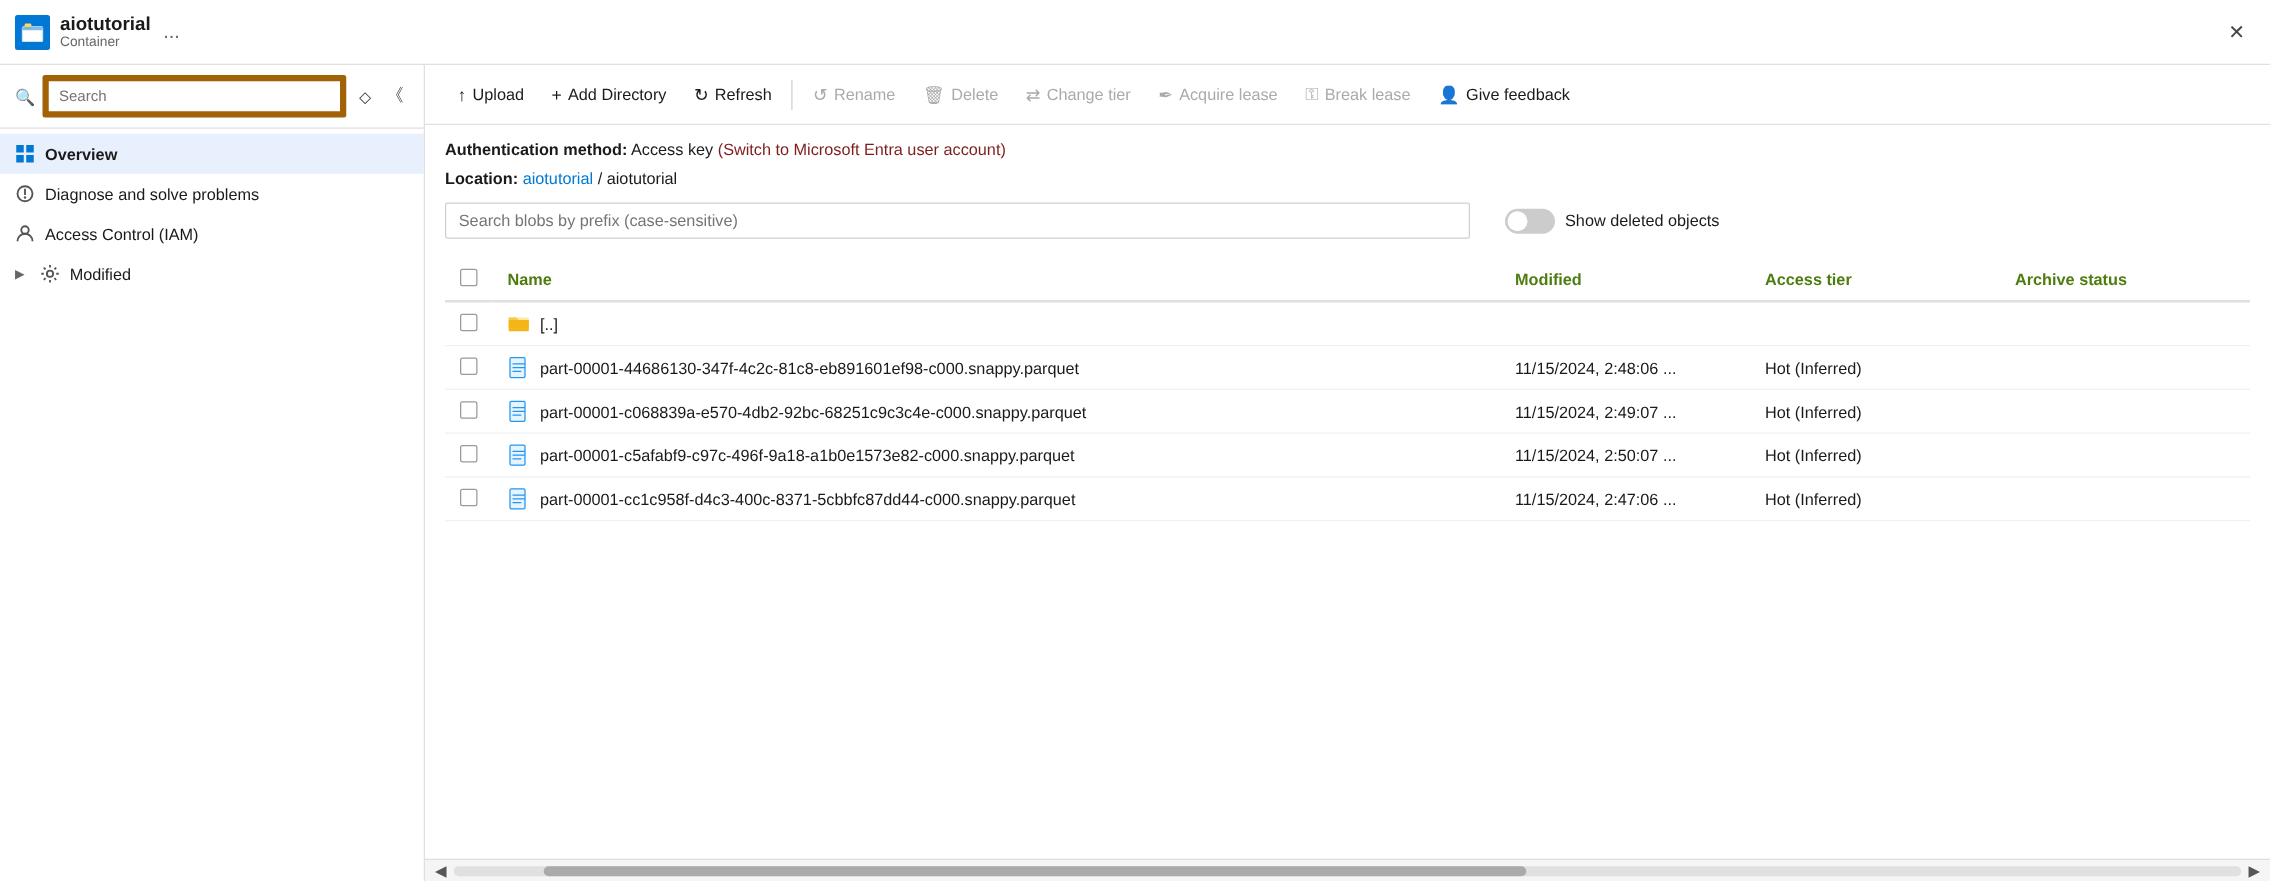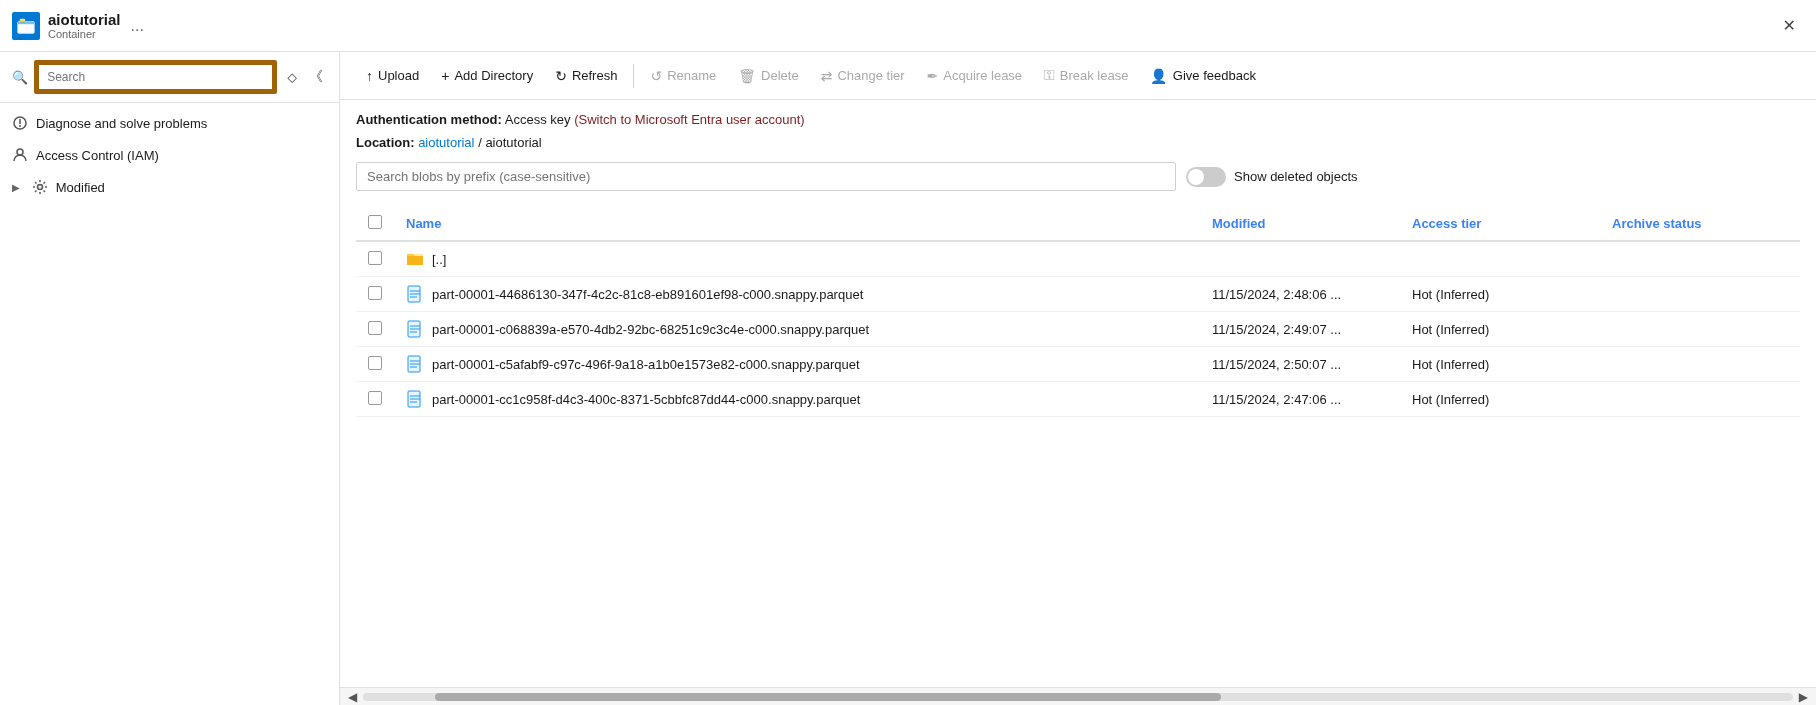--- a/index.html
+++ b/index.html
@@ -61,40 +61,40 @@
     
     .content { flex: 1; padding: 12px 16px; overflow: auto; }
     .auth-info { margin-bottom: 8px; font-size: 13px; }
     .auth-info strong { font-weight: 600; }
     .auth-info a { color: #7f1d1d; text-decoration: none; }
     .location-info { font-size: 13px; margin-bottom: 12px; }
     .location-info strong { font-weight: 600; margin-top: 33px; }
     .location-info a { color: #0078d4; text-decoration: none; }
 
     
-    .blob-search-row { display: flex; align-items: center; gap: 10px; margin-bottom: 16px; }
+    .blob-search-row { display: flex; align-items: center; gap: 28px; margin-bottom: 16px; }
     .blob-search-input {
       flex: 1; max-width: 820px; border: 1px solid #d0d0d0; padding: 6px 10px;
       font-size: 13px; border-radius: 2px; outline: none; color: #999;
     }
     .show-deleted { display: flex; align-items: center; gap: 8px; font-size: 13px; }
     .toggle {
       width: 40px; height: 20px; background: #ccc; border-radius: 10px;
       position: relative; cursor: pointer;
     }
     .toggle-knob {
       width: 16px; height: 16px; background: #fff; border-radius: 50%;
       position: absolute; top: 2px; left: 2px; transition: left 0.2s;
     }
 
     
     .blob-table { width: 100%; border-collapse: collapse; font-size: 13px; }
     .blob-table th {
       text-align: left; padding: 8px 12px; border-bottom: 2px solid #e0e0e0;
-      font-weight: 600; color: #3b82f6; white-space: nowrap;
+      font-weight: 600; color: #4d7c0f; white-space: nowrap;
     }
     .blob-table td {
       padding: 8px 12px; border-bottom: 1px solid #f0f0f0; vertical-align: middle;
     }
     .blob-table .col-checkbox { width: 32px; }
     .blob-table .col-name { width: auto; }
     .blob-table .col-modified { width: 200px; }
     .blob-table .col-access { width: 200px; }
     .blob-table .col-archive { width: 200px; }
 
@@ -135,20 +135,31 @@
   <div class="sidebar">
     <div class="sidebar-search">
       <span class="sidebar-search-icon">🔍</span>
       <input type="text" placeholder="Search" style="">
       <div class="sidebar-actions">
         <button title="Filter">⬦</button>
         <button title="Collapse">《</button>
       </div>
     </div>
     <nav class="sidebar-nav">
+      <div class="nav-item active">
+        <span class="nav-icon">
+          <svg width="16" height="16" viewBox="0 0 16 16">
+              <rect x="1" y="1" width="6" height="6" fill="#0078d4"></rect>
+              <rect x="9" y="1" width="6" height="6" fill="#0078d4"></rect>
+              <rect x="1" y="9" width="6" height="6" fill="#0078d4"></rect>
+              <rect x="9" y="9" width="6" height="6" fill="#0078d4"></rect>
+            </svg>
+        </span>
+        <span>Overview</span>
+      </div>
       <div class="nav-item">
         <span class="nav-icon">
           <svg width="16" height="16" viewBox="0 0 16 16">
               <circle cx="8" cy="8" r="6" fill="none" stroke="#555" stroke-width="1.5"></circle>
               <line x1="8" y1="4" x2="8" y2="9" stroke="#555" stroke-width="1.5"></line>
               <circle cx="8" cy="11" r="1" fill="#555"></circle>
             </svg>
         </span>
         <span>Diagnose and solve problems</span>
       </div>

